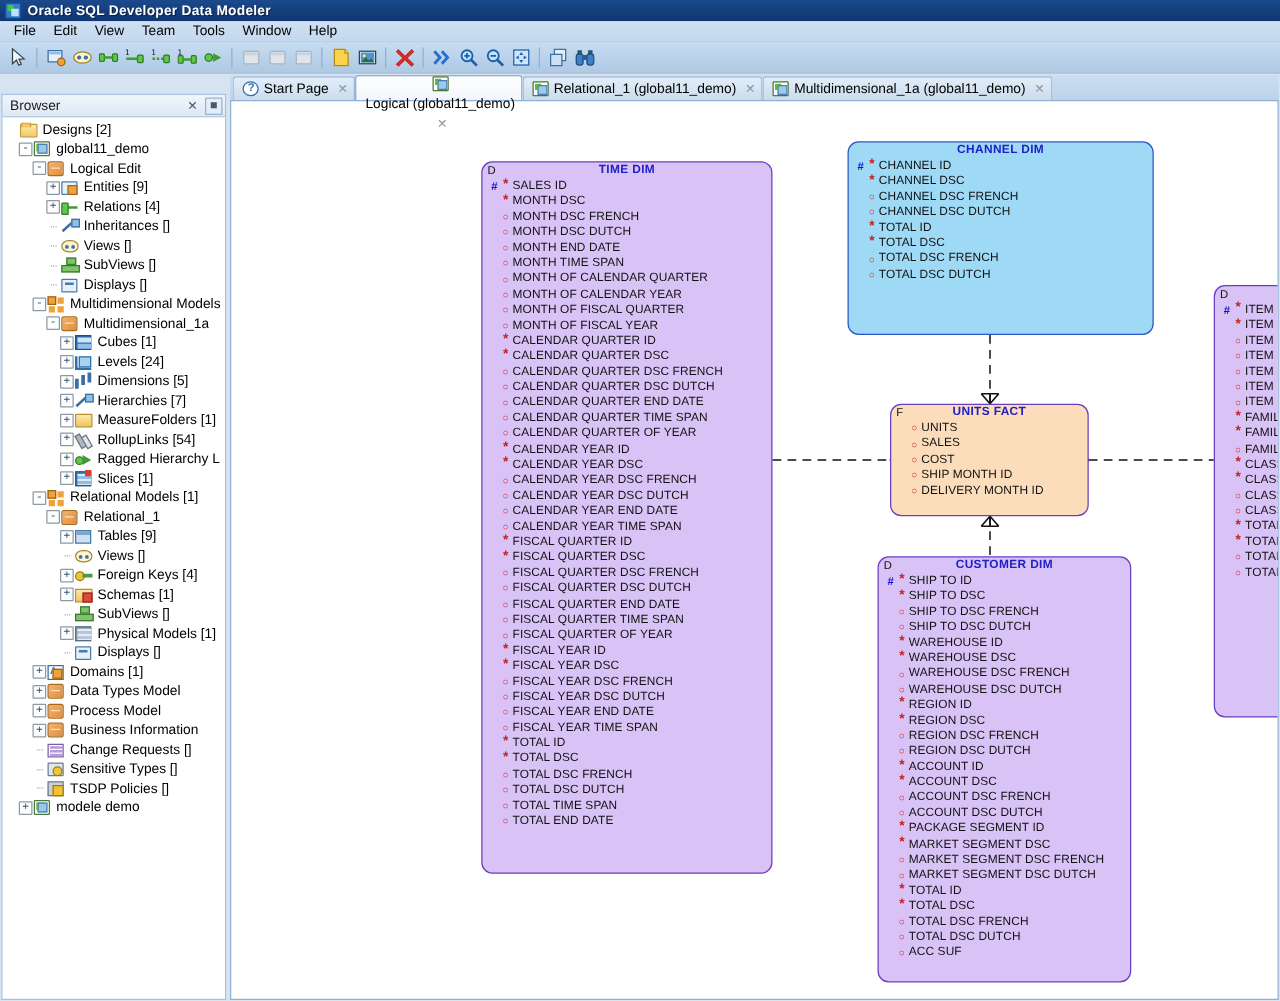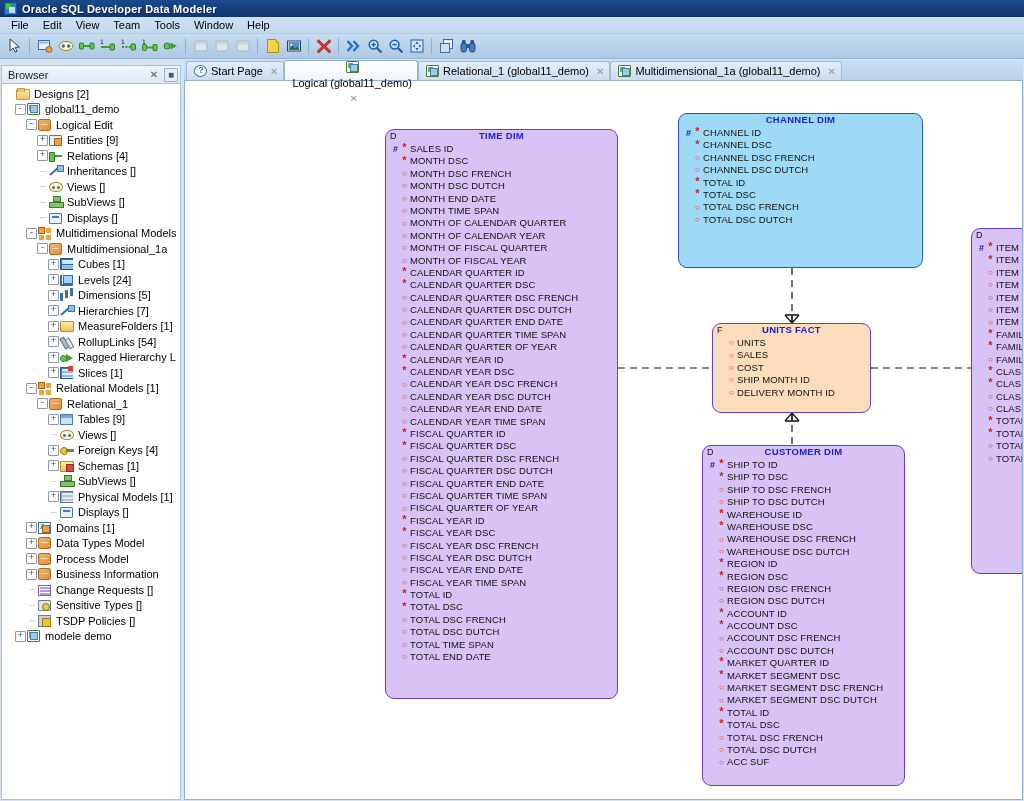--- a/index.html
+++ b/index.html
@@ -63,21 +63,21 @@
     display:flex;
     background:#d6e3f0;
   }
 
   
   #browser{
     width:180px; flex:0 0 180px;
     display:flex;flex-direction:column;
     background:#eef3f9;
     border-right:0;
-    margin:6px 0 1px 1px;
+    margin:16px 0 1px 1px;
   }
   #browser-header{
     height:19px;display:flex;align-items:center;
     background:linear-gradient(to bottom,#eff5fb 0%,#dde9f5 100%);
     border:1px solid #a7c0db;
     padding:0 2px 0 6px;
     gap:3px;
   }
   #browser-header .btitle{
     flex:1;font-size:11px;color:#1a1a1a;
@@ -1223,21 +1223,21 @@
               <span class="aname">ACCOUNT DSC FRENCH</span>
             </div>
             <div class="attr">
               <span class="mk"></span>
               <span class="mk opt">○</span>
               <span class="aname">ACCOUNT DSC DUTCH</span>
             </div>
             <div class="attr">
               <span class="mk"></span>
               <span class="mk req">*</span>
-              <span class="aname">MARKET QUARTER ID</span>
+              <span class="aname">PACKAGE SEGMENT ID</span>
             </div>
             <div class="attr">
               <span class="mk"></span>
               <span class="mk req">*</span>
               <span class="aname">MARKET SEGMENT DSC</span>
             </div>
             <div class="attr">
               <span class="mk"></span>
               <span class="mk opt">○</span>
               <span class="aname">MARKET SEGMENT DSC FRENCH</span>

